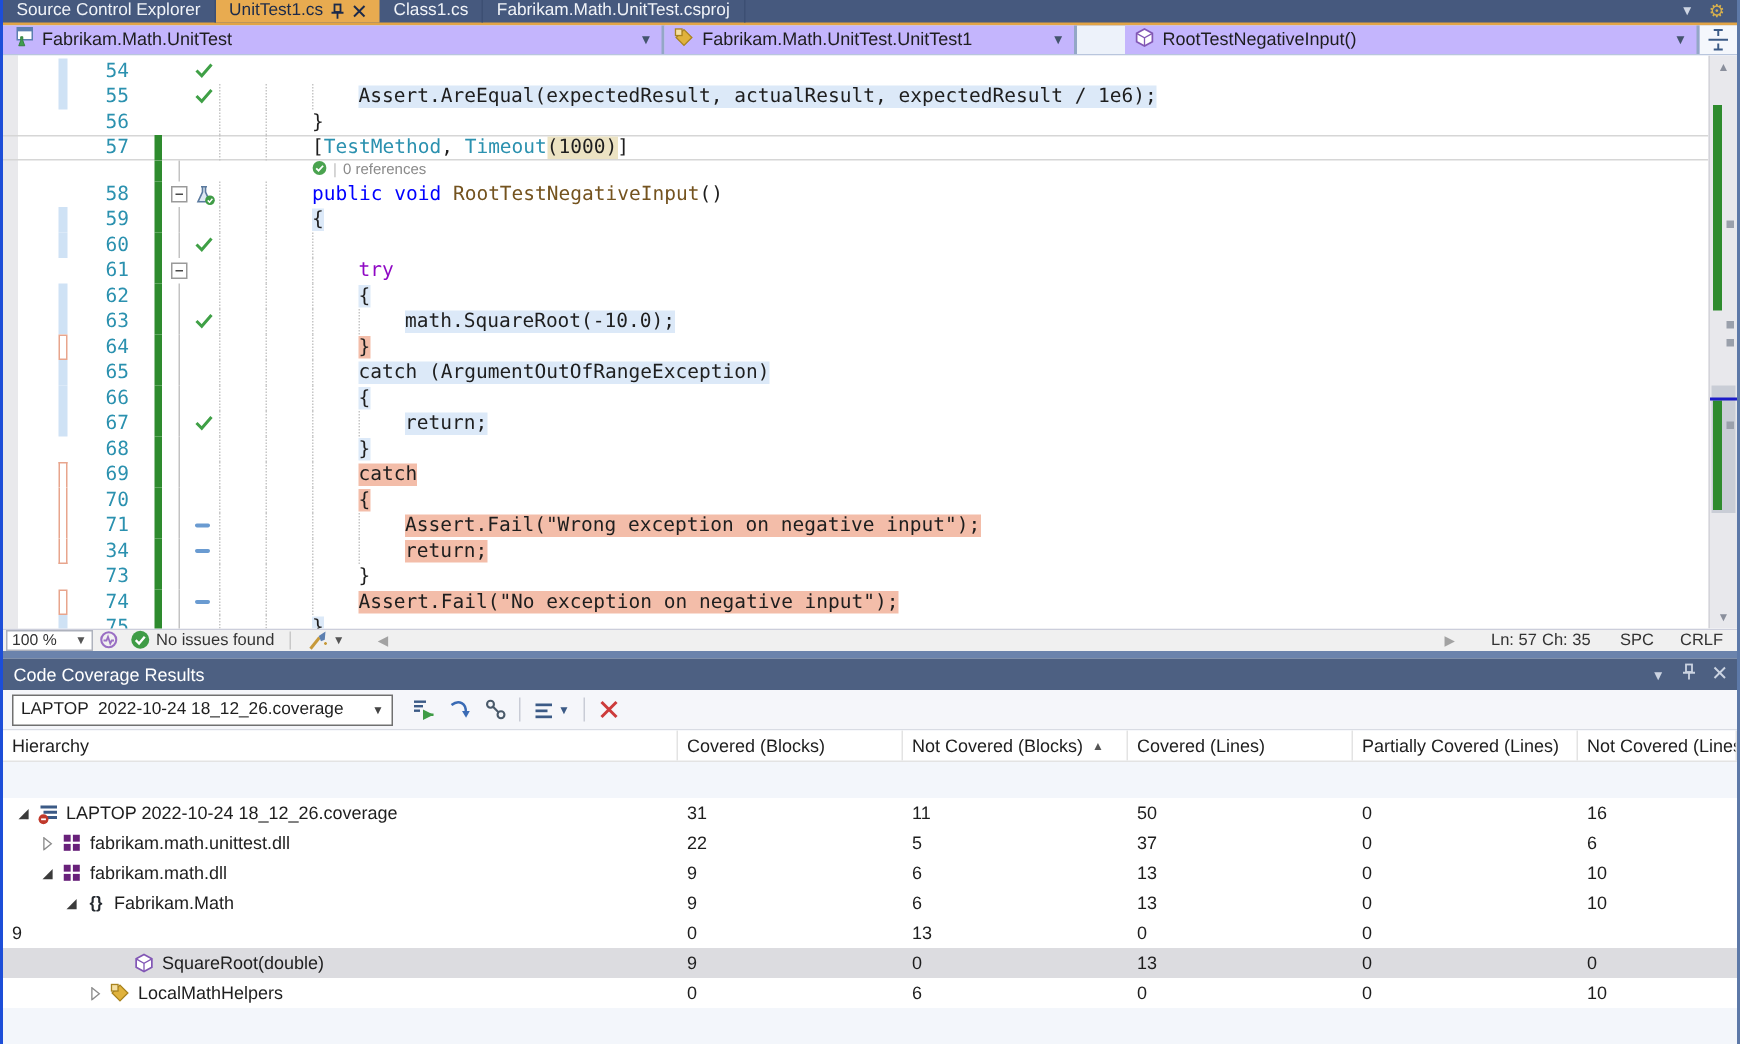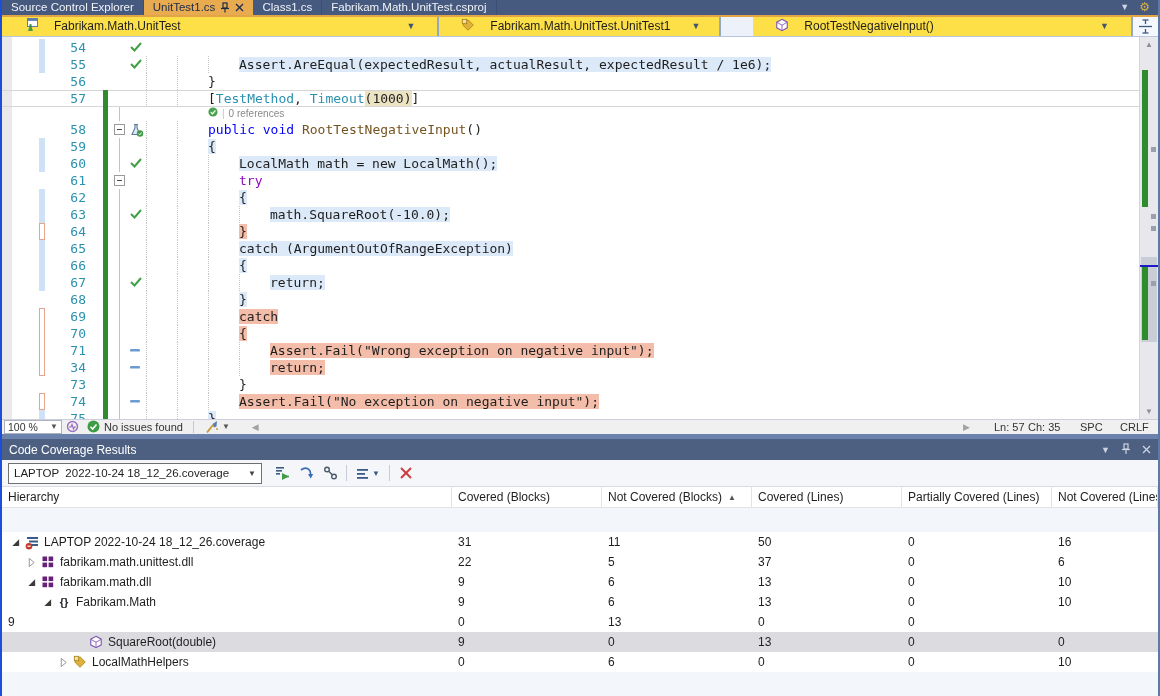--- a/index.html
+++ b/index.html
@@ -10,21 +10,21 @@
   .tabstrip { height:18px; background:#46597e; border-bottom:2px solid #e2a445; display:flex; align-items:stretch; font-size:11.5px; color:#f0f3f8; }
   .tab { padding:0 9px; display:flex; align-items:center; gap:5px; white-space:nowrap; border-right:1px solid #3c4f73; }
   .tab.active { background:#e8ab50; color:#1b2a4a; border-right:none; }
   .tab.active .tabicon svg { display:block; }
   .tabstrip-right { margin-left:auto; display:flex; align-items:center; gap:10px; padding-right:8px; }
   .chevron { color:#cfd6e4; font-size:9px; }
   .gear { color:#d8b04c; font-size:12px; line-height:1; }
 
   
   .navbar { height:22px; background:#edf2fa; display:flex; align-items:stretch; border-bottom:1px solid #b9c6dd; }
-  .navcombo { background:#fde047; border-right:2px solid #93a7c6; display:flex; align-items:center; gap:15px; padding:0 22px; font-size:12px; color:#1e1e1e; position:relative; }
+  .navcombo { background:#c4b5fd; border-right:2px solid #93a7c6; display:flex; align-items:center; gap:5px; padding:0 6px; font-size:12px; color:#1e1e1e; position:relative; }
   .navcombo .dd { margin-left:auto; color:#44546e; font-size:9px; padding-left:6px; }
   .navcombo.c1 { width:453px; }
   .navcombo.c2 { width:282px; }
   .navcombo.c3 { width:393px;margin-left:32px; }
   .splitbtn { width:26px; display:flex; align-items:center; justify-content:center; background:#f4f7fc; }
 
   
   .editor { height:415px; position:relative; background:linear-gradient(to right,#e9e9ec 0,#e9e9ec 10px,#ffffff 10px); overflow:hidden; }
   .code-scroll { position:absolute; left:0; top:0; right:19px; bottom:0; overflow:hidden; padding-top:2px; }
   .cl { height:17px; line-height:17px; display:flex; align-items:stretch; position:relative; font-family:"DejaVu Sans Mono","Liberation Mono",monospace; font-size:13px; white-space:pre; }
@@ -202,21 +202,21 @@
           </div>
         </div>
         <div class="cl"><div class="mk"></div><div class="lnum">58</div><div class="cbar gr"></div><div class="outl"><div class="minus"></div></div><div class="gly"><svg width="16" height="14" viewBox="0 0 16 14">
               <path d="M5,1.5 L9,1.5 M6,1.5 L6,5 L3,11.5 L11,11.5 L8,5 L8,1.5" fill="#dfe9f3" stroke="#5b7a9e" stroke-width="1.1"></path>
               <circle cx="11" cy="10.5" r="3.2" fill="#3f9c46"></circle>
               <polyline points="9.5,10.6 10.7,11.8 12.6,9.5" fill="none" stroke="#fff" stroke-width="1"></polyline>
             </svg></div><div class="codetext"><span class="ig"></span><span class="ig"></span><span><span class="sk">public</span><span class="sp"> </span><span class="sk">void</span><span class="sp"> </span><span class="sm">RootTestNegativeInput</span><span class="sp">()</span></span></div></div>
         <div class="cl"><div class="mk mb"></div><div class="lnum">59</div><div class="cbar gr"></div><div class="outl"><div class="vline"></div></div><div class="gly"></div><div class="codetext"><span class="ig"></span><span class="ig"></span><span class="covc"><span class="sp">{</span></span></div></div>
         <div class="cl"><div class="mk mb"></div><div class="lnum">60</div><div class="cbar gr"></div><div class="outl"><div class="vline"></div></div><div class="gly"><svg width="14" height="12" viewBox="0 0 14 12">
               <polyline points="2,6 5.5,9.5 12,2" fill="none" stroke="#3fa046" stroke-width="2"></polyline>
-            </svg></div><div class="codetext"><span class="ig"></span><span class="ig"></span><span class="ig"></span><span class="covc"><span class="sp">LocalMath math = new LocalMath();</span></span></div></div>
+            </svg></div><div class="codetext"><span class="ig"></span><span class="ig"></span><span class="ig"></span></div></div>
         <div class="cl"><div class="mk"></div><div class="lnum">61</div><div class="cbar gr"></div><div class="outl"><div class="minus"></div></div><div class="gly"></div><div class="codetext"><span class="ig"></span><span class="ig"></span><span class="ig"></span><span><span class="sf">try</span></span></div></div>
         <div class="cl"><div class="mk mb"></div><div class="lnum">62</div><div class="cbar gr"></div><div class="outl"><div class="vline"></div></div><div class="gly"></div><div class="codetext"><span class="ig"></span><span class="ig"></span><span class="ig"></span><span class="covc"><span class="sp">{</span></span></div></div>
         <div class="cl"><div class="mk mb"></div><div class="lnum">63</div><div class="cbar gr"></div><div class="outl"><div class="vline"></div></div><div class="gly"><svg width="14" height="12" viewBox="0 0 14 12">
               <polyline points="2,6 5.5,9.5 12,2" fill="none" stroke="#3fa046" stroke-width="2"></polyline>
             </svg></div><div class="codetext"><span class="ig"></span><span class="ig"></span><span class="ig"></span><span class="ig"></span><span class="covc"><span class="sp">math.SquareRoot(-10.0);</span></span></div></div>
         <div class="cl"><div class="mk ms"></div><div class="lnum">64</div><div class="cbar gr"></div><div class="outl"><div class="vline"></div></div><div class="gly"></div><div class="codetext"><span class="ig"></span><span class="ig"></span><span class="ig"></span><span class="covu"><span class="sp">}</span></span></div></div>
         <div class="cl"><div class="mk mb"></div><div class="lnum">65</div><div class="cbar gr"></div><div class="outl"><div class="vline"></div></div><div class="gly"></div><div class="codetext"><span class="ig"></span><span class="ig"></span><span class="ig"></span><span class="covc"><span class="sp">catch (ArgumentOutOfRangeException)</span></span></div></div>
         <div class="cl"><div class="mk mb"></div><div class="lnum">66</div><div class="cbar gr"></div><div class="outl"><div class="vline"></div></div><div class="gly"></div><div class="codetext"><span class="ig"></span><span class="ig"></span><span class="ig"></span><span class="covc"><span class="sp">{</span></span></div></div>
         <div class="cl"><div class="mk mb"></div><div class="lnum">67</div><div class="cbar gr"></div><div class="outl"><div class="vline"></div></div><div class="gly"><svg width="14" height="12" viewBox="0 0 14 12">
               <polyline points="2,6 5.5,9.5 12,2" fill="none" stroke="#3fa046" stroke-width="2"></polyline>

